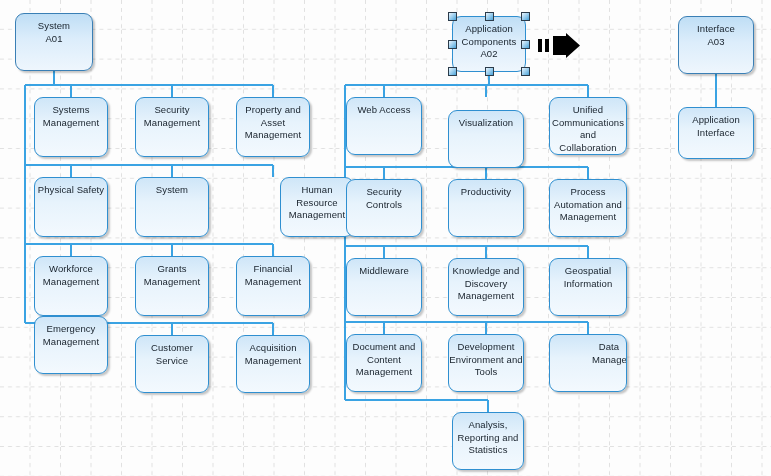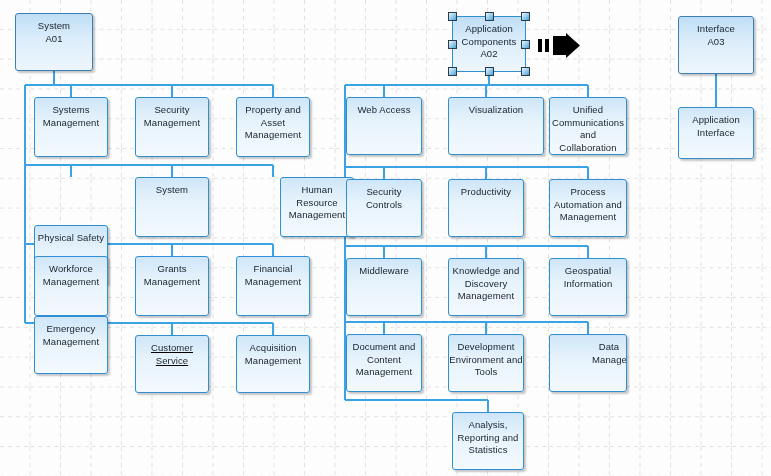--- a/index.html
+++ b/index.html
@@ -27,21 +27,21 @@
     pointer-events:none;
   }
   #conn{
     position:absolute;left:0;top:0;width:771px;height:476px;
     pointer-events:none;
   }
   .node{
     position:absolute;
     box-sizing:border-box;
     border:1px solid #2f8fd0;
-    border-radius:3px;
+    border-radius:9px;
     background:linear-gradient(to bottom,#cfe6f8 0%, #e7f3fc 42%, #f3f9fe 100%);
     box-shadow:2px 2px 2px rgba(0,0,0,0.22);
     display:flex;
     align-items:flex-start;
     justify-content:center;
     overflow:hidden;
   }
   .node .lbl{
     display:block;
     width:100%;
@@ -160,21 +160,21 @@
       </div>
       <div class="node" style="left: 135px; top: 97px; width: 74px; height: 60px;">
         <span class="lbl">Security
 Management</span>
       </div>
       <div class="node" style="left: 236px; top: 97px; width: 74px; height: 60px;">
         <span class="lbl">Property and
 Asset
 Management</span>
       </div>
-      <div class="node" style="left: 34px; top: 177px; width: 74px; height: 60px; margin-top: 48px;">
+      <div class="node" style="left: 34px; top: 177px; width: 74px; height: 60px;">
         <span class="lbl">Physical Safety</span>
       </div>
       <div class="node" style="left: 135px; top: 177px; width: 74px; height: 60px;">
         <span class="lbl">System</span>
       </div>
       <div class="node" style="left: 236px; top: 177px; width: 74px; height: 60px; margin-left: 44px;">
         <span class="lbl">Human
 Resource
 Management</span>
       </div>
@@ -187,32 +187,32 @@
 Management</span>
       </div>
       <div class="node" style="left: 236px; top: 256px; width: 74px; height: 60px;">
         <span class="lbl">Financial
 Management</span>
       </div>
       <div class="node" style="left: 34px; top: 316px; width: 74px; height: 58px;">
         <span class="lbl">Emergency
 Management</span>
       </div>
-      <div class="node" style="left: 135px; top: 335px; width: 74px; height: 58px; text-decoration: underline;">
+      <div class="node" style="left: 135px; top: 335px; width: 74px; height: 58px;">
         <span class="lbl">Customer
 Service</span>
       </div>
       <div class="node" style="left: 236px; top: 335px; width: 74px; height: 58px;">
         <span class="lbl">Acquisition
 Management</span>
       </div>
       <div class="node" style="left: 346px; top: 97px; width: 76px; height: 58px;">
         <span class="lbl">Web Access</span>
       </div>
-      <div class="node" style="left: 448px; top: 97px; width: 96px; height: 58px;">
+      <div class="node" style="left: 448px; top: 110px; width: 76px; height: 58px;">
         <span class="lbl">Visualization</span>
       </div>
       <div class="node" style="left: 549px; top: 97px; width: 78px; height: 58px;">
         <span class="lbl">Unified
 Communications
 and Collaboration</span>
       </div>
       <div class="node" style="left: 346px; top: 179px; width: 76px; height: 58px;">
         <span class="lbl">Security Controls</span>
       </div>

